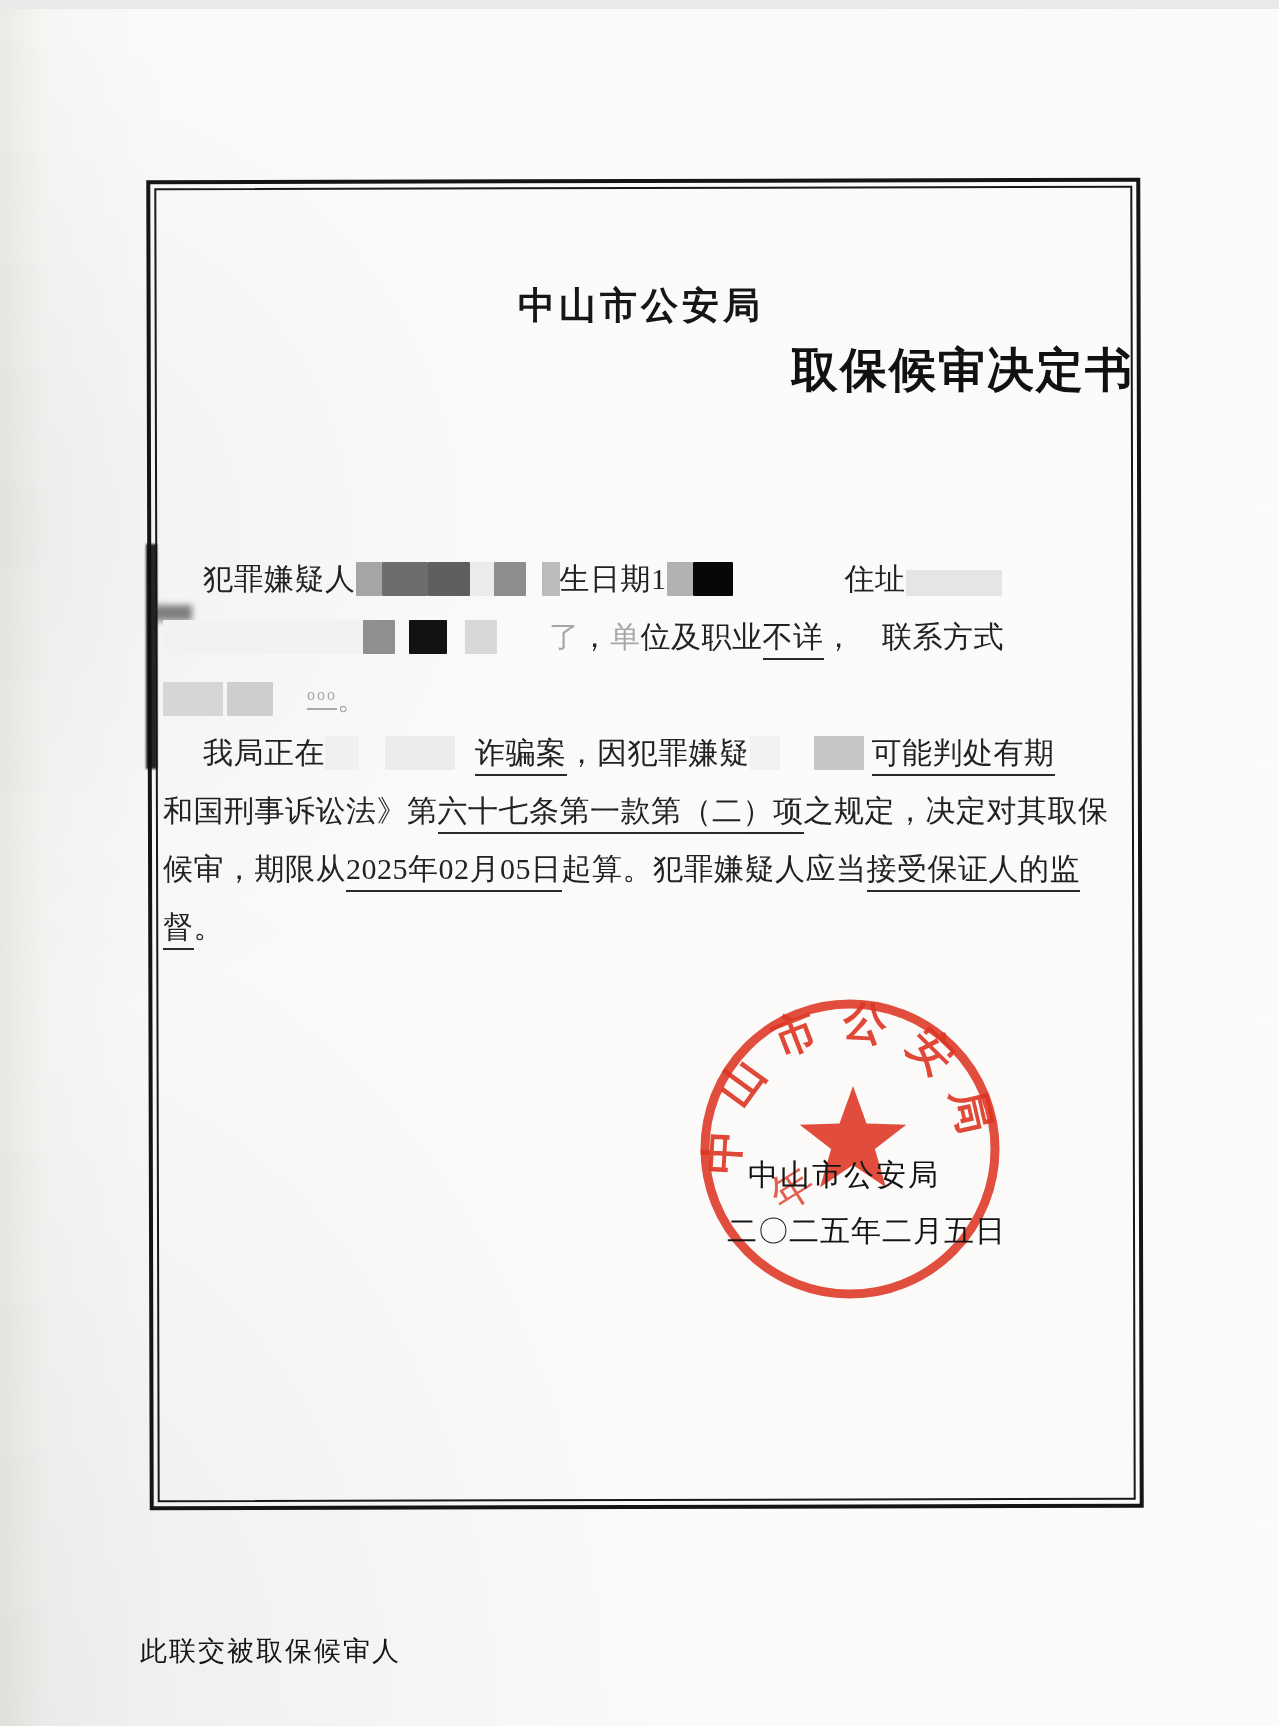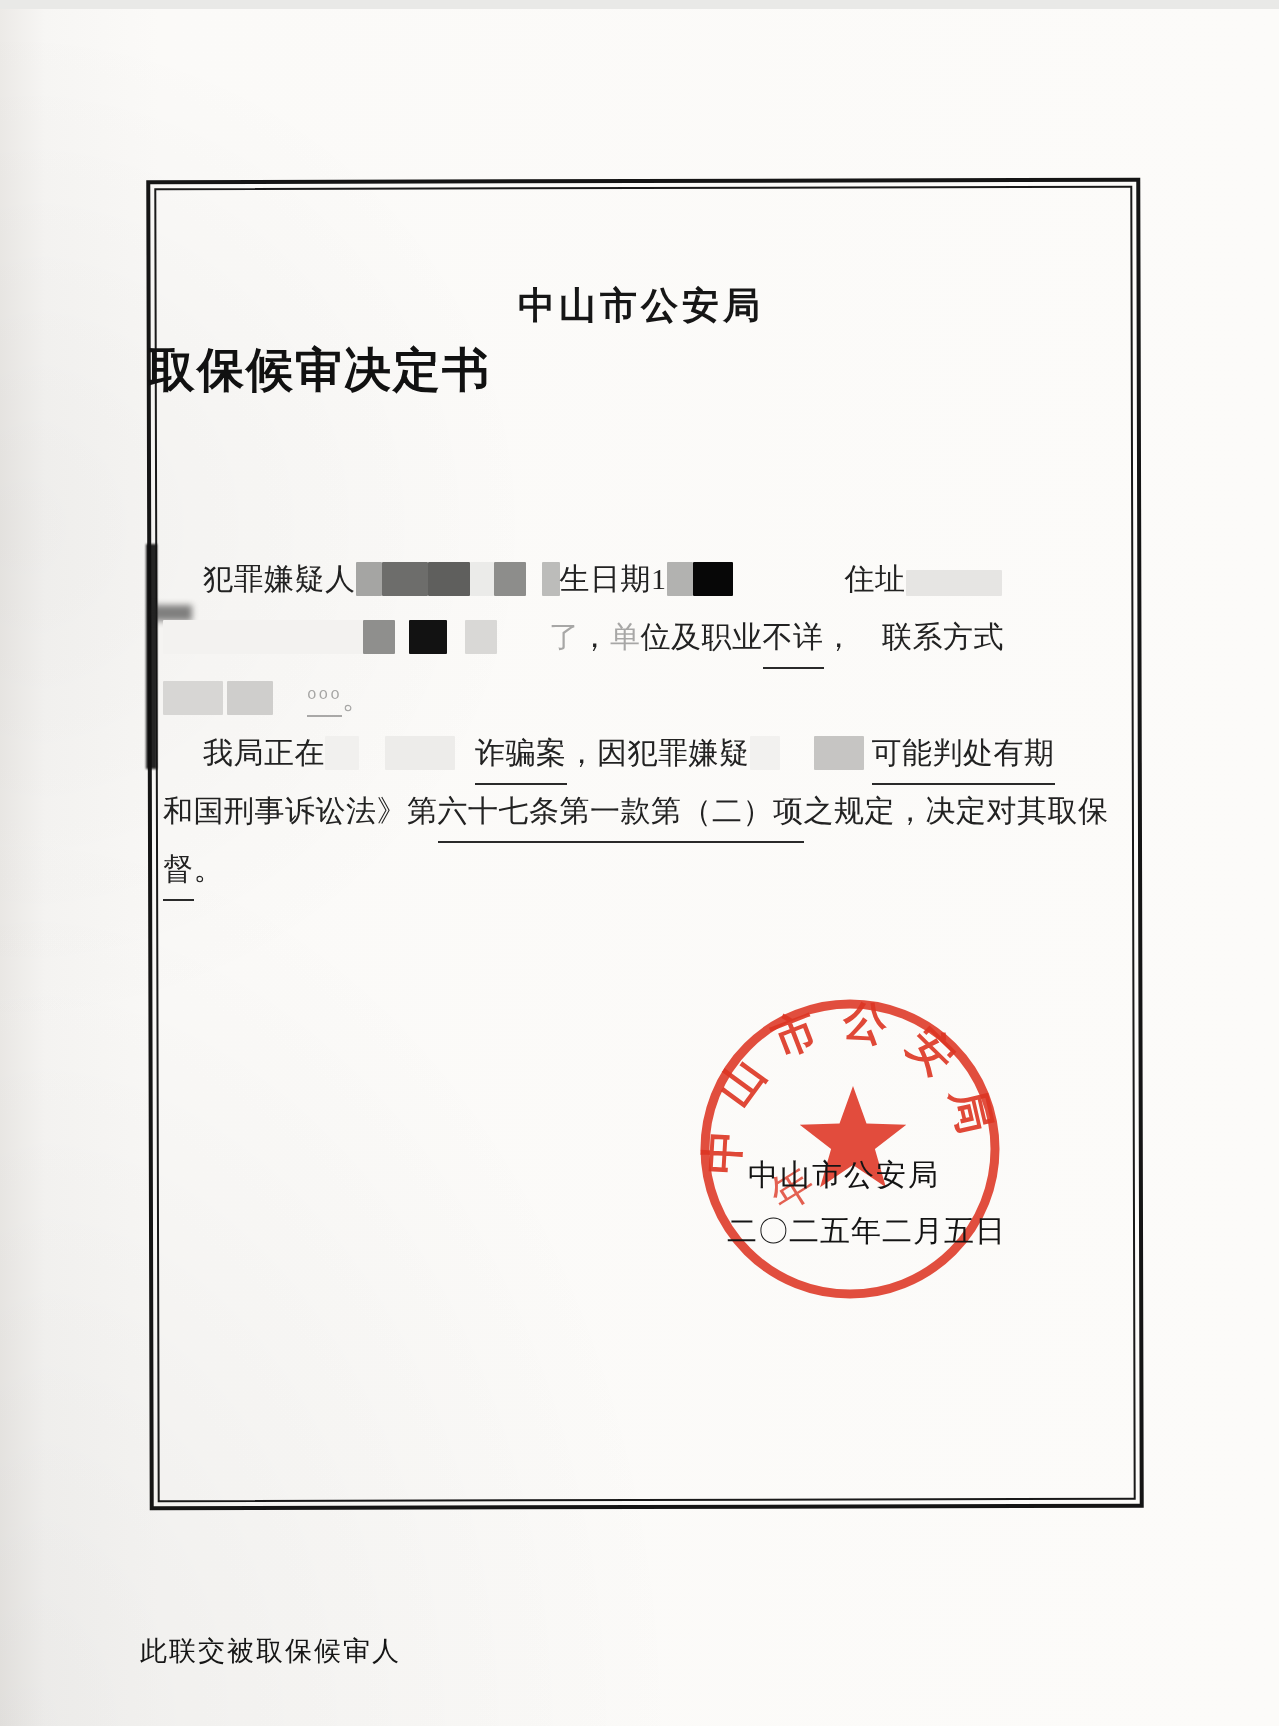--- a/index.html
+++ b/index.html
@@ -16,32 +16,32 @@
   .frame{position:absolute;left:148px;top:170px;width:986px;height:1322px;
     border:4px solid #151515;transform:rotate(-0.15deg);}
   .frame-inner{position:absolute;inset:4px;border:2px solid #1a1a1a;}
   .border-smudge{position:absolute;left:146px;top:535px;width:11px;height:225px;
     background:#0e0e0e;filter:blur(1px);opacity:.9;}
   .blob{position:absolute;left:152px;top:596px;width:40px;height:16px;background:#202020;
     filter:blur(3px);opacity:.55;}
 
   .org-title{position:absolute;left:148px;top:272px;width:986px;text-align:center;
     font-size:37px;font-weight:700;letter-spacing:4px;color:#161616;}
-  .doc-title{position:absolute;left:148px;top:330px;width:986px;text-align:left;
+  .doc-title{position:absolute;left:148px;top:330px;width:986px;text-align:right;
     font-size:47px;font-weight:700;letter-spacing:2px;color:#111;}
 
   .doc-no{position:absolute;left:733px;top:452px;width:396px;display:flex;
     justify-content:space-between;align-items:baseline;font-size:30px;letter-spacing:1px;}
   .doc-no .num-faint{opacity:.28;margin-right:2px;}
 
   .body-text{position:absolute;left:163px;top:541px;width:940px;font-size:30px;
     line-height:58px;letter-spacing:.5px;color:#222;}
   .line{height:58px;white-space:nowrap;}
   .seg{display:inline;}
-  .u{border-bottom:2.5px solid #2a2a2a;padding-bottom:11px;font-family:Liberation Mono, monospace;}
+  .u{border-bottom:2.5px solid #2a2a2a;padding-bottom:5px;}
   .faint{opacity:.38;}
   .small{font-size:16px;vertical-align:9px;letter-spacing:2px;}
   .redact{display:inline-block;height:34px;vertical-align:-7px;border-radius:1px;}
   .gapseg{display:inline-block;height:4px;}
 
   
   .seal-svg{position:absolute;left:685px;top:975px;width:330px;height:330px;}
   .seal-org{position:absolute;left:748px;top:1146px;width:240px;font-size:30px;
     letter-spacing:2px;color:#141414;}
   .seal-date{position:absolute;left:727px;top:1202px;width:300px;font-size:30px;
@@ -64,20 +64,21 @@
   <div class="org-title">中山市公安局</div>
   <div class="doc-title">取保候审决定书</div>
 
 
   <div class="body-text">
       <div class="line"><span class="gapseg" style="width: 40px;"></span><span class="seg">犯罪嫌疑人</span><span class="redact" style="width: 26px; background: rgb(165, 165, 163);"></span><span class="redact" style="width: 46px; background: rgb(109, 109, 107);"></span><span class="redact" style="width: 42px; background: rgb(95, 95, 93);"></span><span class="redact" style="width: 24px; background: rgb(235, 235, 233);"></span><span class="redact" style="width: 32px; background: rgb(141, 141, 139);"></span><span class="gapseg" style="width: 16px;"></span><span class="redact" style="width: 18px; background: rgb(188, 188, 186);"></span><span class="seg">生日期</span><span class="seg">1</span><span class="redact" style="width: 26px; background: rgb(178, 178, 176);"></span><span class="redact" style="width: 40px; background: rgb(7, 7, 7);"></span><span class="gapseg" style="width: 112px;"></span><span class="seg">住址</span><span class="redact" style="width: 96px; background: rgb(230, 229, 227); height: 26px;"></span></div>
       <div class="line"><span class="redact" style="width: 200px; background: rgb(243, 242, 240);"></span><span class="redact" style="width: 32px; background: rgb(143, 143, 141);"></span><span class="gapseg" style="width: 14px;"></span><span class="redact" style="width: 38px; background: rgb(18, 18, 18);"></span><span class="gapseg" style="width: 18px;"></span><span class="redact" style="width: 32px; background: rgb(217, 216, 214);"></span><span class="gapseg" style="width: 52px;"></span><span class="seg faint">了</span><span class="seg">，</span><span class="seg faint">单</span><span class="seg">位及职业</span><span class="seg u">不详</span><span class="seg">，</span><span class="gapseg" style="width: 28px;"></span><span class="seg">联系方式</span></div>
       <div class="line"><span class="redact" style="width: 60px; background: rgb(215, 214, 212);"></span><span class="gapseg" style="width: 4px;"></span><span class="redact" style="width: 46px; background: rgb(207, 206, 204);"></span><span class="gapseg" style="width: 34px;"></span><span class="seg u faint small">ooo</span><span class="seg faint">。</span></div>
       <div class="line"><span class="gapseg" style="width: 40px;"></span><span class="seg">我局正在</span><span class="redact" style="width: 34px; background: rgb(241, 240, 238);"></span><span class="gapseg" style="width: 26px;"></span><span class="redact" style="width: 70px; background: rgb(237, 236, 234);"></span><span class="gapseg" style="width: 20px;"></span><span class="seg u">诈骗案</span><span class="seg">，因犯罪嫌疑</span><span class="redact" style="width: 30px; background: rgb(242, 241, 239);"></span><span class="gapseg" style="width: 34px;"></span><span class="redact" style="width: 50px; background: rgb(198, 197, 195);"></span><span class="gapseg" style="width: 8px;"></span><span class="seg u">可能判处有期</span></div>
       <div class="line"><span class="seg">和国刑事诉讼法》第</span><span class="seg u">六十七条第一款第（二）项</span><span class="seg">之规定，决定对其取保</span></div>
+      <div class="line"><span class="seg">候审，期限从</span><span class="seg u">2025年02月05日</span><span class="seg">起算。犯罪嫌疑人应当</span><span class="seg u">接受保证人的监</span></div>
       <div class="line"><span class="seg u">督</span><span class="seg">。</span></div>
     </div>
 
   <svg class="seal-svg" viewBox="0 0 330 330">
     <defs>
       <path id="sealArc" d="M58,198 A112,112 0 1 1 272,198" fill="none"></path>
     </defs>
     <circle cx="165" cy="165" r="145" fill="none" stroke="#dd3523" stroke-width="9" opacity="0.88"></circle>
     <polygon points="168,102 154.5,139.4 114.7,140.7 146.1,165.1 135.1,203.3 168,181 200.9,203.3 189.9,165.1 221.3,140.7 181.5,139.4" fill="#de3322" opacity="0.88"></polygon>
     <text font-size="44" fill="#dd3523" opacity="0.9" letter-spacing="20" font-family="Liberation Serif, DejaVu Serif, serif" font-weight="700">

